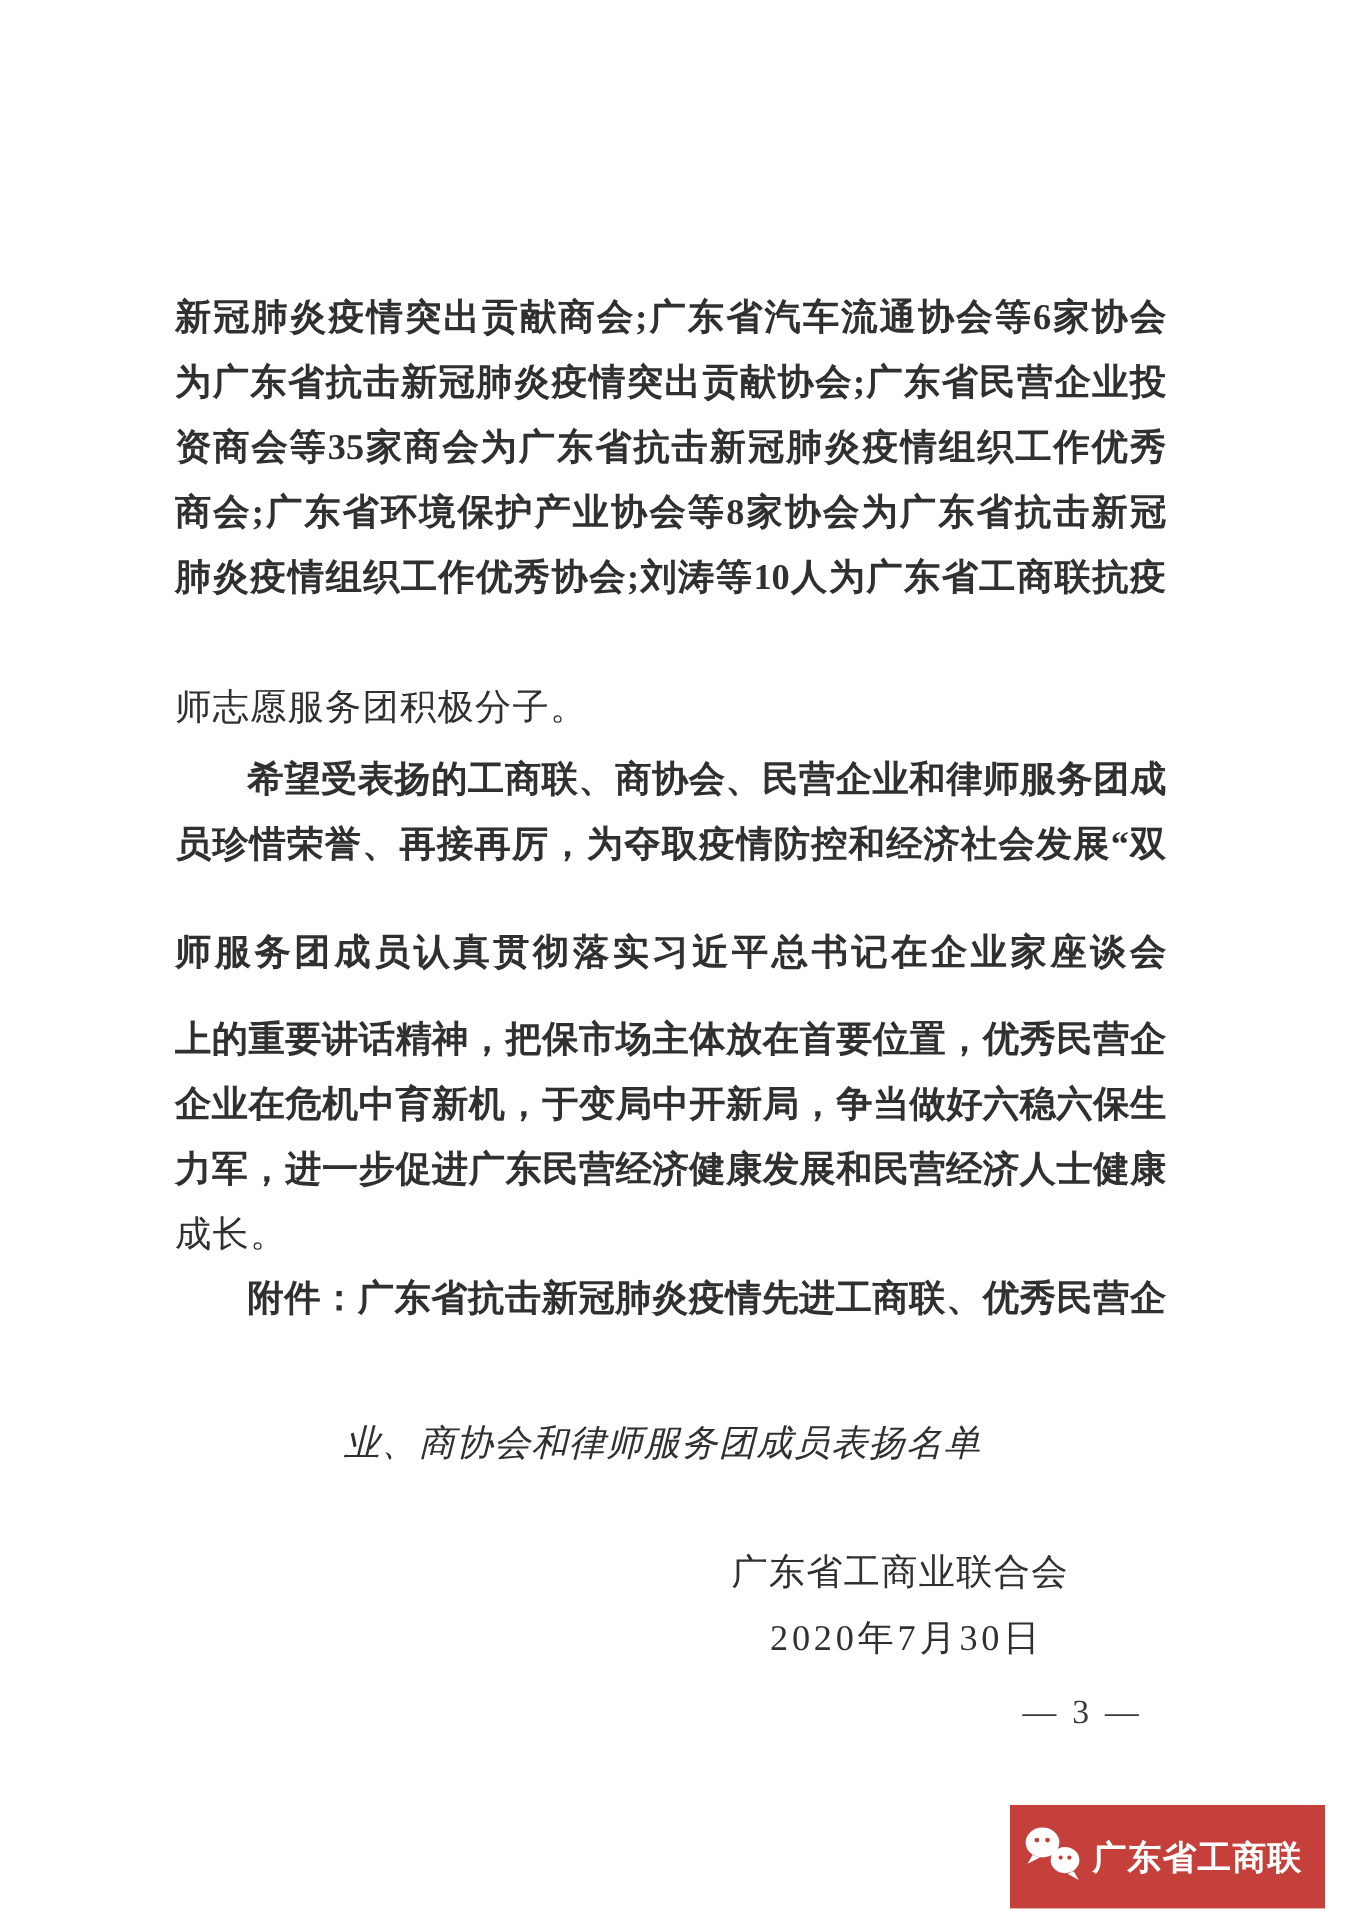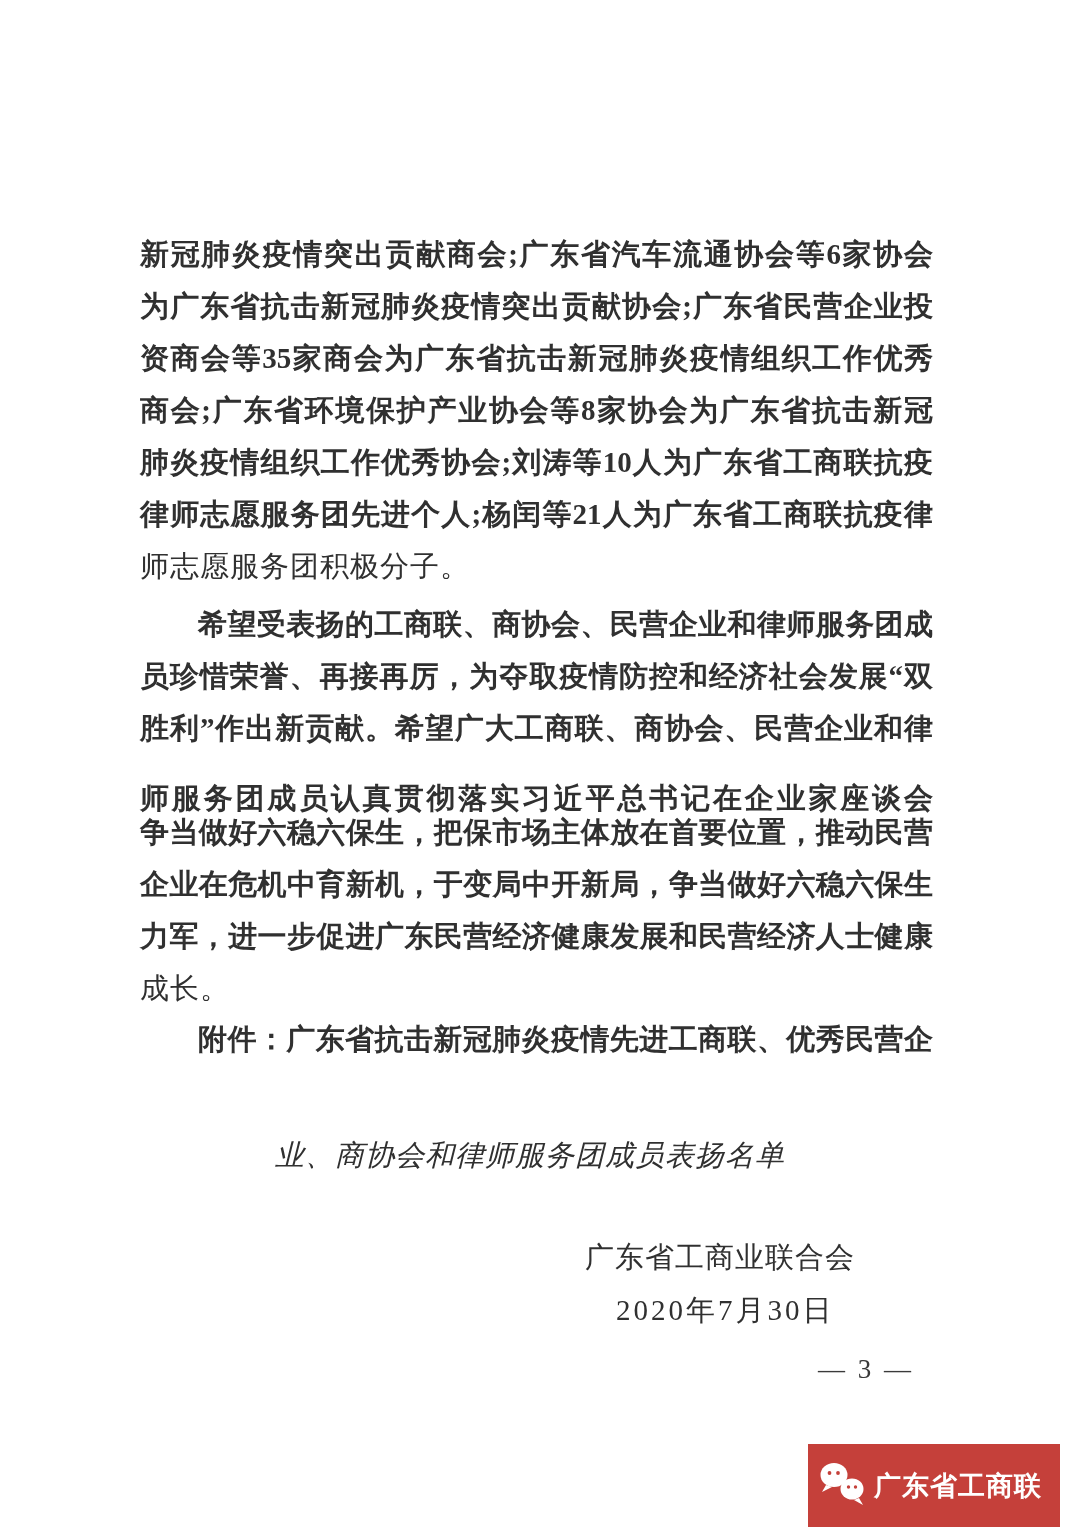--- a/index.html
+++ b/index.html
@@ -63,28 +63,26 @@
 </head>
 <body>
 
 <div class="page">
 
   <p class="ln j" style="top:203px">新冠肺炎疫情突出贡献商会;广东省汽车流通协会等6家协会</p>
   <p class="ln j" style="top:255px">为广东省抗击新冠肺炎疫情突出贡献协会;广东省民营企业投</p>
   <p class="ln j" style="top:307px">资商会等35家商会为广东省抗击新冠肺炎疫情组织工作优秀</p>
   <p class="ln j" style="top:359px">商会;广东省环境保护产业协会等8家协会为广东省抗击新冠</p>
   <p class="ln j" style="top:411px">肺炎疫情组织工作优秀协会;刘涛等10人为广东省工商联抗疫</p>
-  <p class="ln j" style="top:463px">律师志愿服务团先进个人;杨闰等21人为广东省工商联抗疫律</p>
   <p class="ln" style="top:515px">师志愿服务团积极分子。</p>
 
   <p class="ln j indent" style="top:573px">希望受表扬的工商联、商协会、民营企业和律师服务团成</p>
   <p class="ln j" style="top:625px">员珍惜荣誉、再接再厉，为夺取疫情防控和经济社会发展“双</p>
-  <p class="ln j" style="top:677px">胜利”作出新贡献。希望广大工商联、商协会、民营企业和律</p>
-  <p class="ln j" style="top:747px">师服务团成员认真贯彻落实习近平总书记在企业家座谈会</p>
-  <p class="ln j" style="top:781px">争当做好六稳六保生，把保市场主体放在首要位置，推动民营</p>
+  <p class="ln j" style="top:711px">师服务团成员认真贯彻落实习近平总书记在企业家座谈会</p>
+  <p class="ln j" style="top:781px">上的重要讲话精神，把保市场主体放在首要位置，优秀民营企</p>
   <p class="ln j" style="top:833px">企业在危机中育新机，于变局中开新局，争当做好六稳六保生</p>
   <p class="ln j" style="top:885px">力军，进一步促进广东民营经济健康发展和民营经济人士健康</p>
   <p class="ln" style="top:937px">成长。</p>
 
   <p class="ln j indent" style="top:988px">附件：广东省抗击新冠肺炎疫情先进工商联、优秀民营企</p>
   <p class="ln att2" style="top:1104px">业、商协会和律师服务团成员表扬名单</p>
 
   <div class="sig-org">广东省工商业联合会</div>
   <div class="sig-date">2020年7月30日</div>
 

